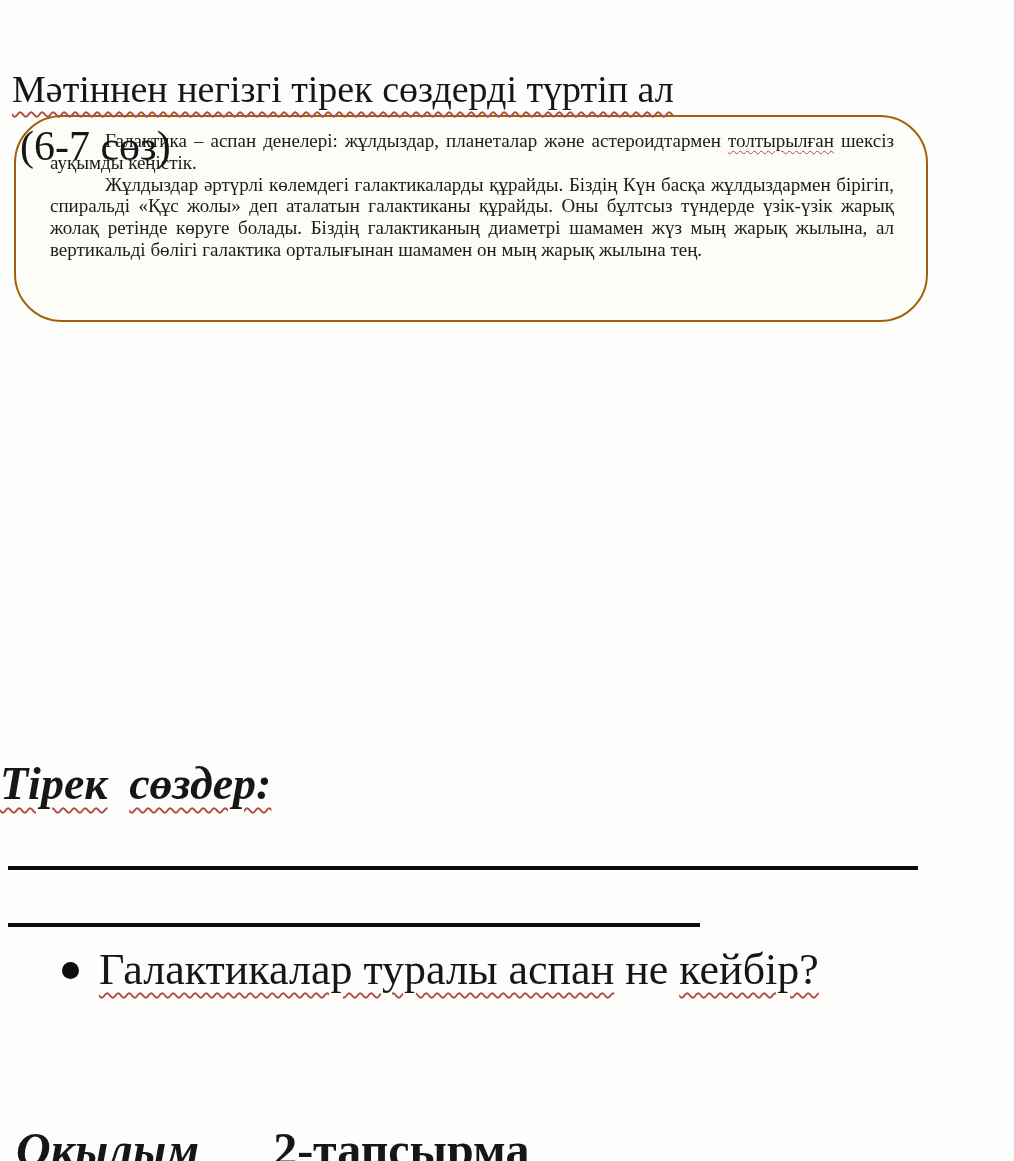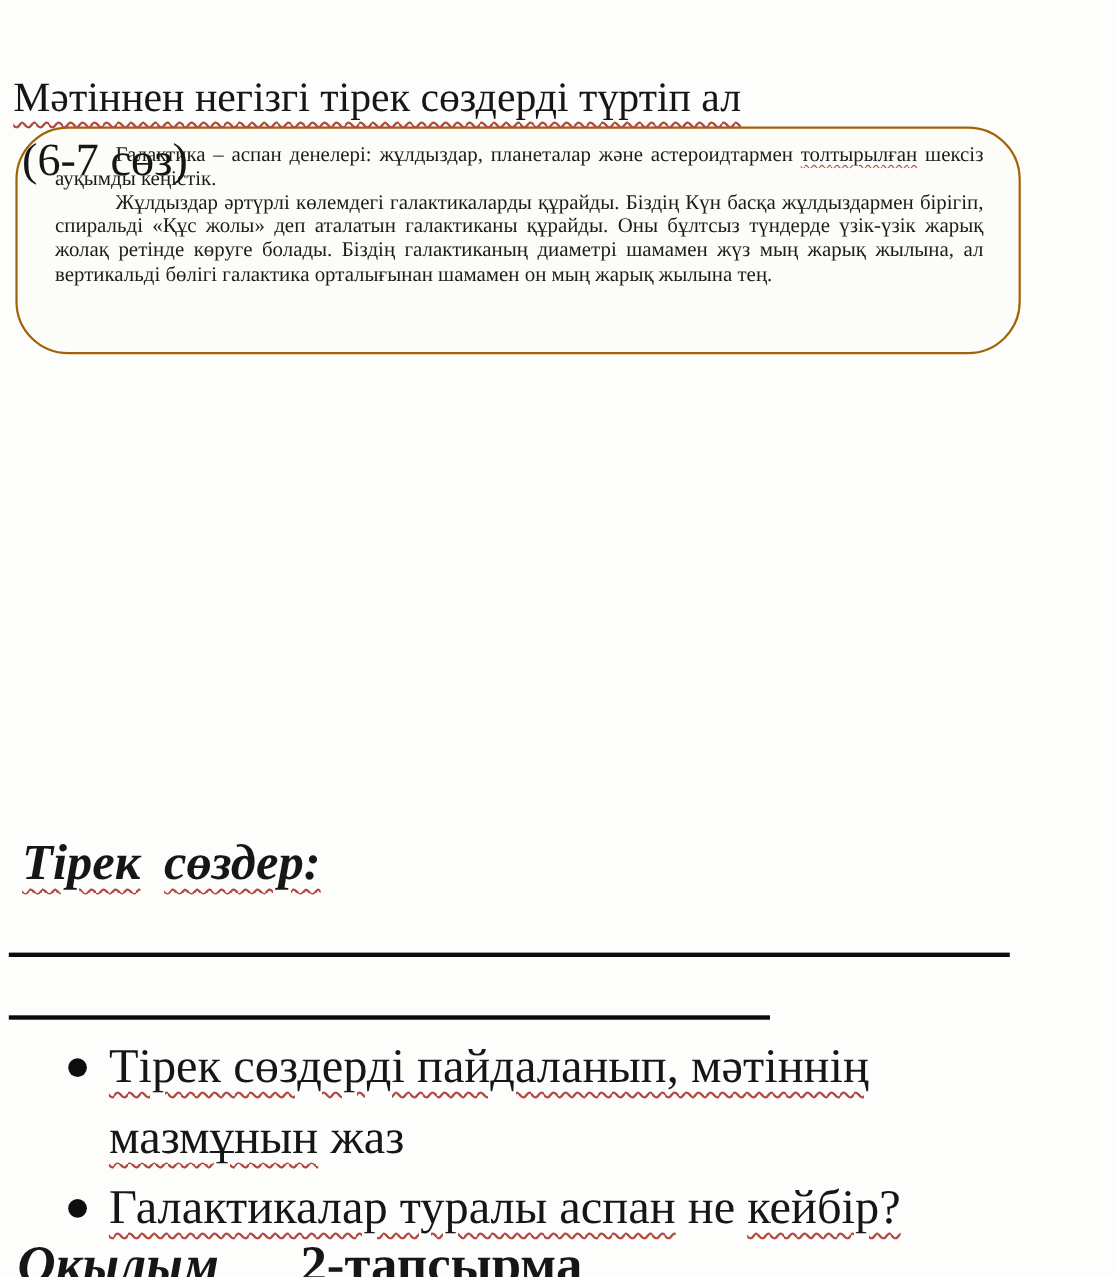--- a/index.html
+++ b/index.html
@@ -40,21 +40,21 @@
     padding:13px 32px 0 34px;
     font-size:19px;line-height:21.8px;
     text-align:justify;
     color:#1b1b1b;
     z-index:1;
   }
   .textbox p{margin:0;text-indent:55px;}
   .textbox .wavy{text-underline-offset:3px;text-decoration-thickness:1.2px;}
   
   .keywords-heading{
-    position:absolute;left:20px;top:754px;
+    position:absolute;left:0;top:754px;
     font-size:46px;line-height:60px;
     font-weight:bold;font-style:italic;
     white-space:nowrap;z-index:2;
     text-underline-offset:8px;
   }
   .keywords-heading .wavy{margin-right:10px;}
   
   .rule{position:absolute;height:4px;background:#0c0c0c;}
   .rule1{left:8px;top:866px;width:910px;}
   .rule2{left:8px;top:923px;width:692px;}
@@ -104,27 +104,20 @@
     <span class="wavy">сөздер:</span>
   </div>
 
   <div class="rule rule1"></div>
   <div class="rule rule2"></div>
 
   <div class="bullets">
     <div class="bullet-item">
       <span class="dot"></span>
       <div class="bullet-text">
-        <span class="wavy">Тірек сөздерді пайдаланып, мәтіннің</span><br>
-        <span class="wavy">мазмұнын</span><span> жаз</span>
-      </div>
-    </div>
-    <div class="bullet-item">
-      <span class="dot"></span>
-      <div class="bullet-text">
         <span class="wavy">Галактикалар туралы аспан</span><span> не </span><span class="wavy">кейбір?</span>
       </div>
     </div>
   </div>
 
   <div class="footer">
     <span class="footer-w1">Оқылым</span>
     <span class="footer-w2">2-тапсырма</span>
   </div>
 

